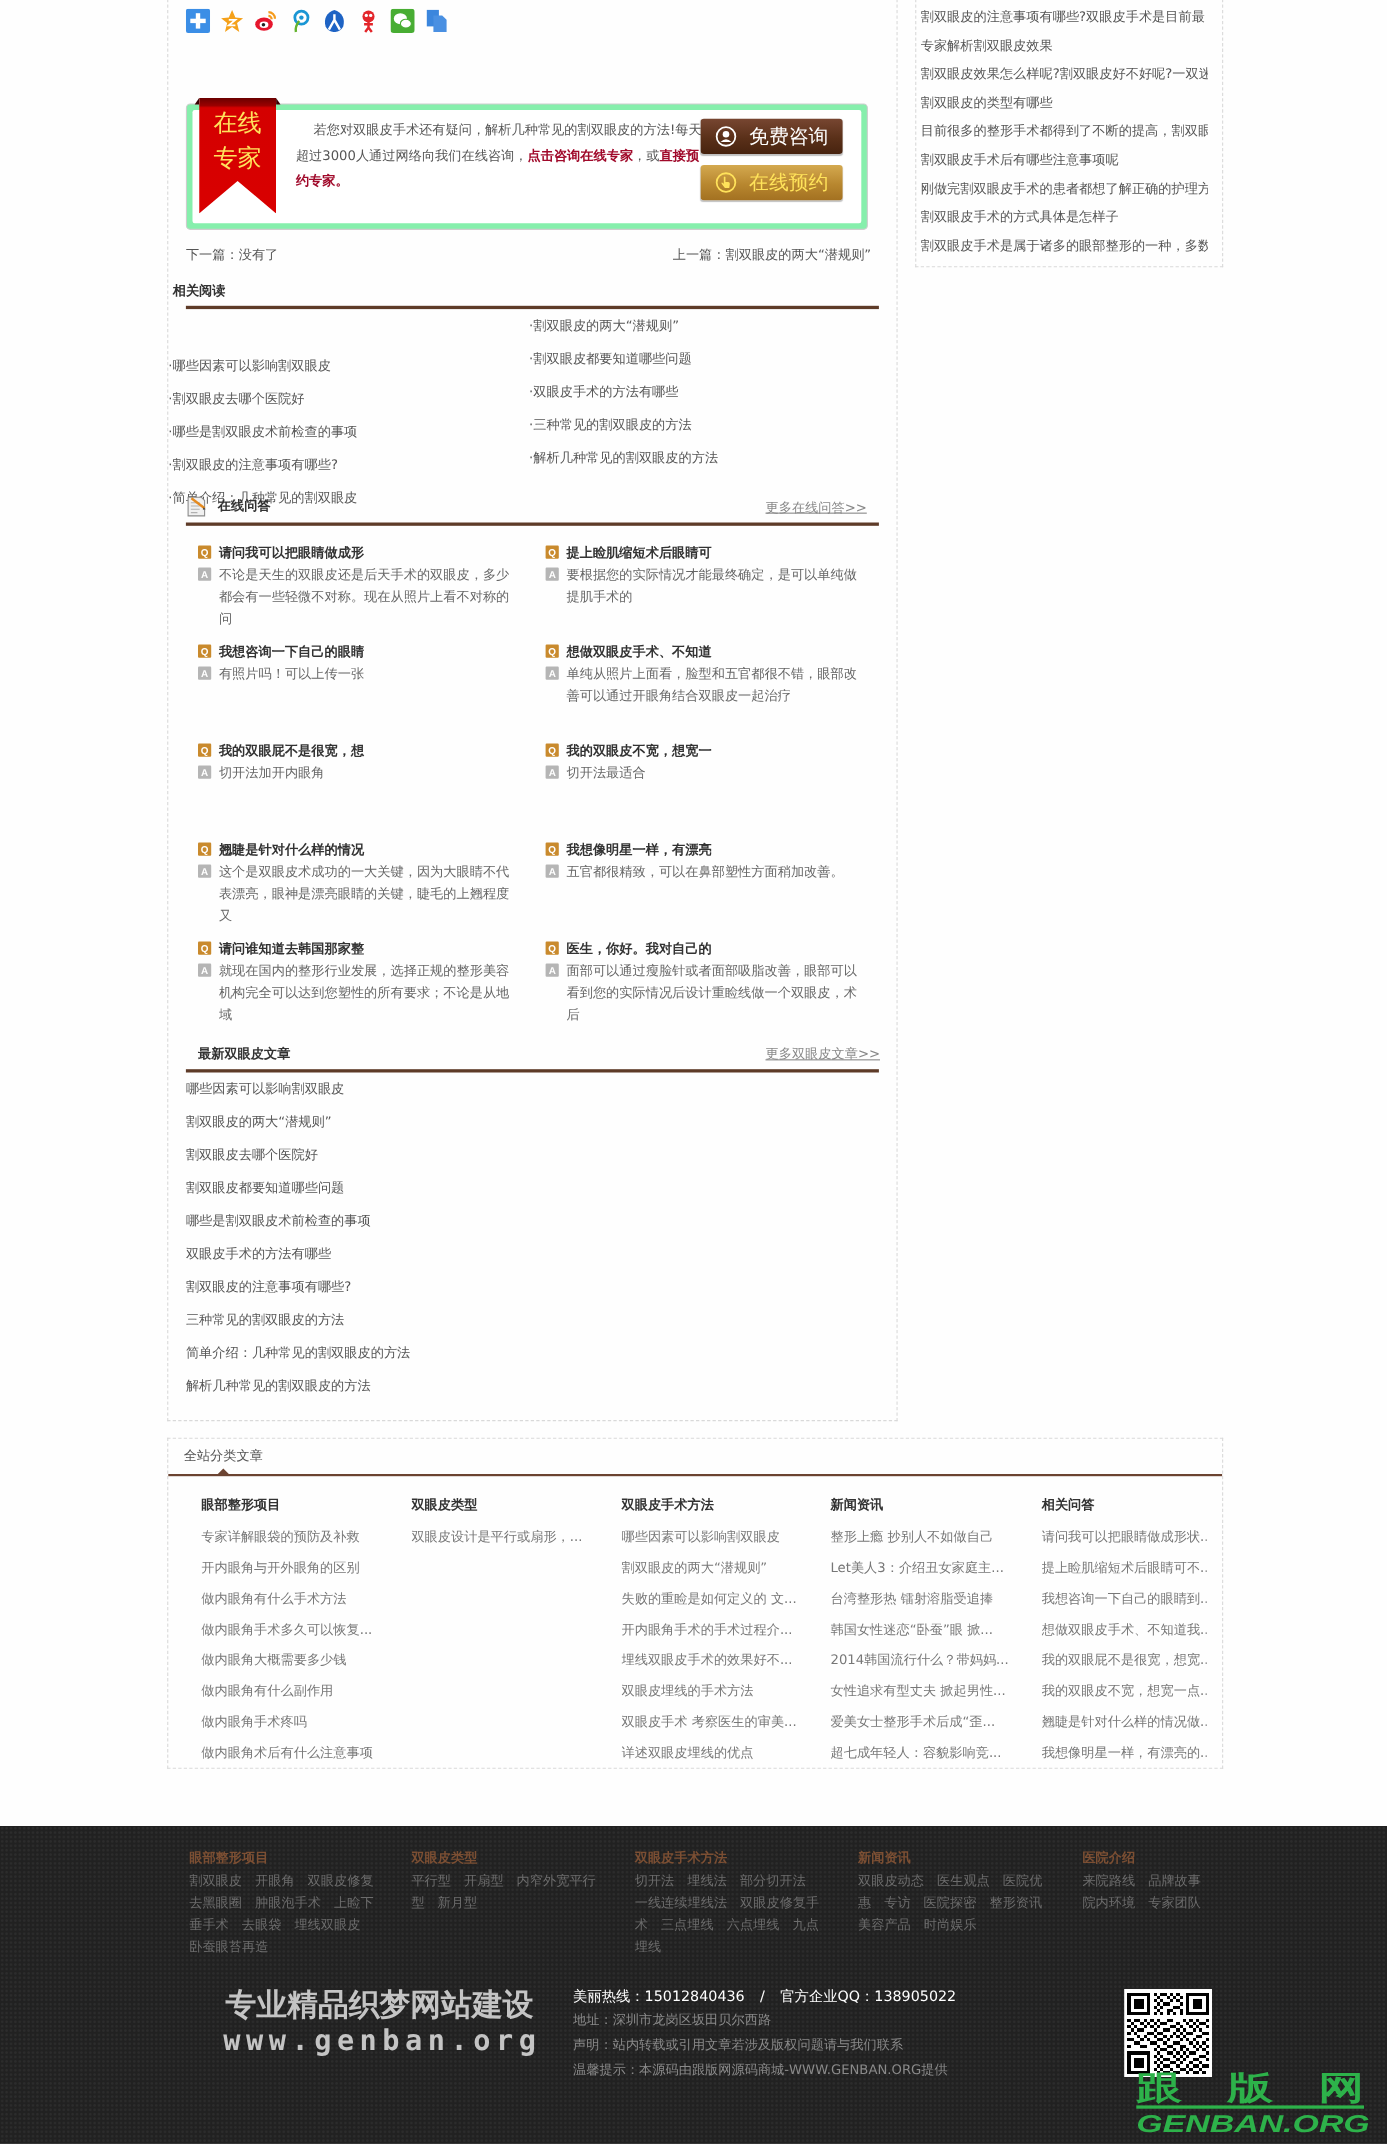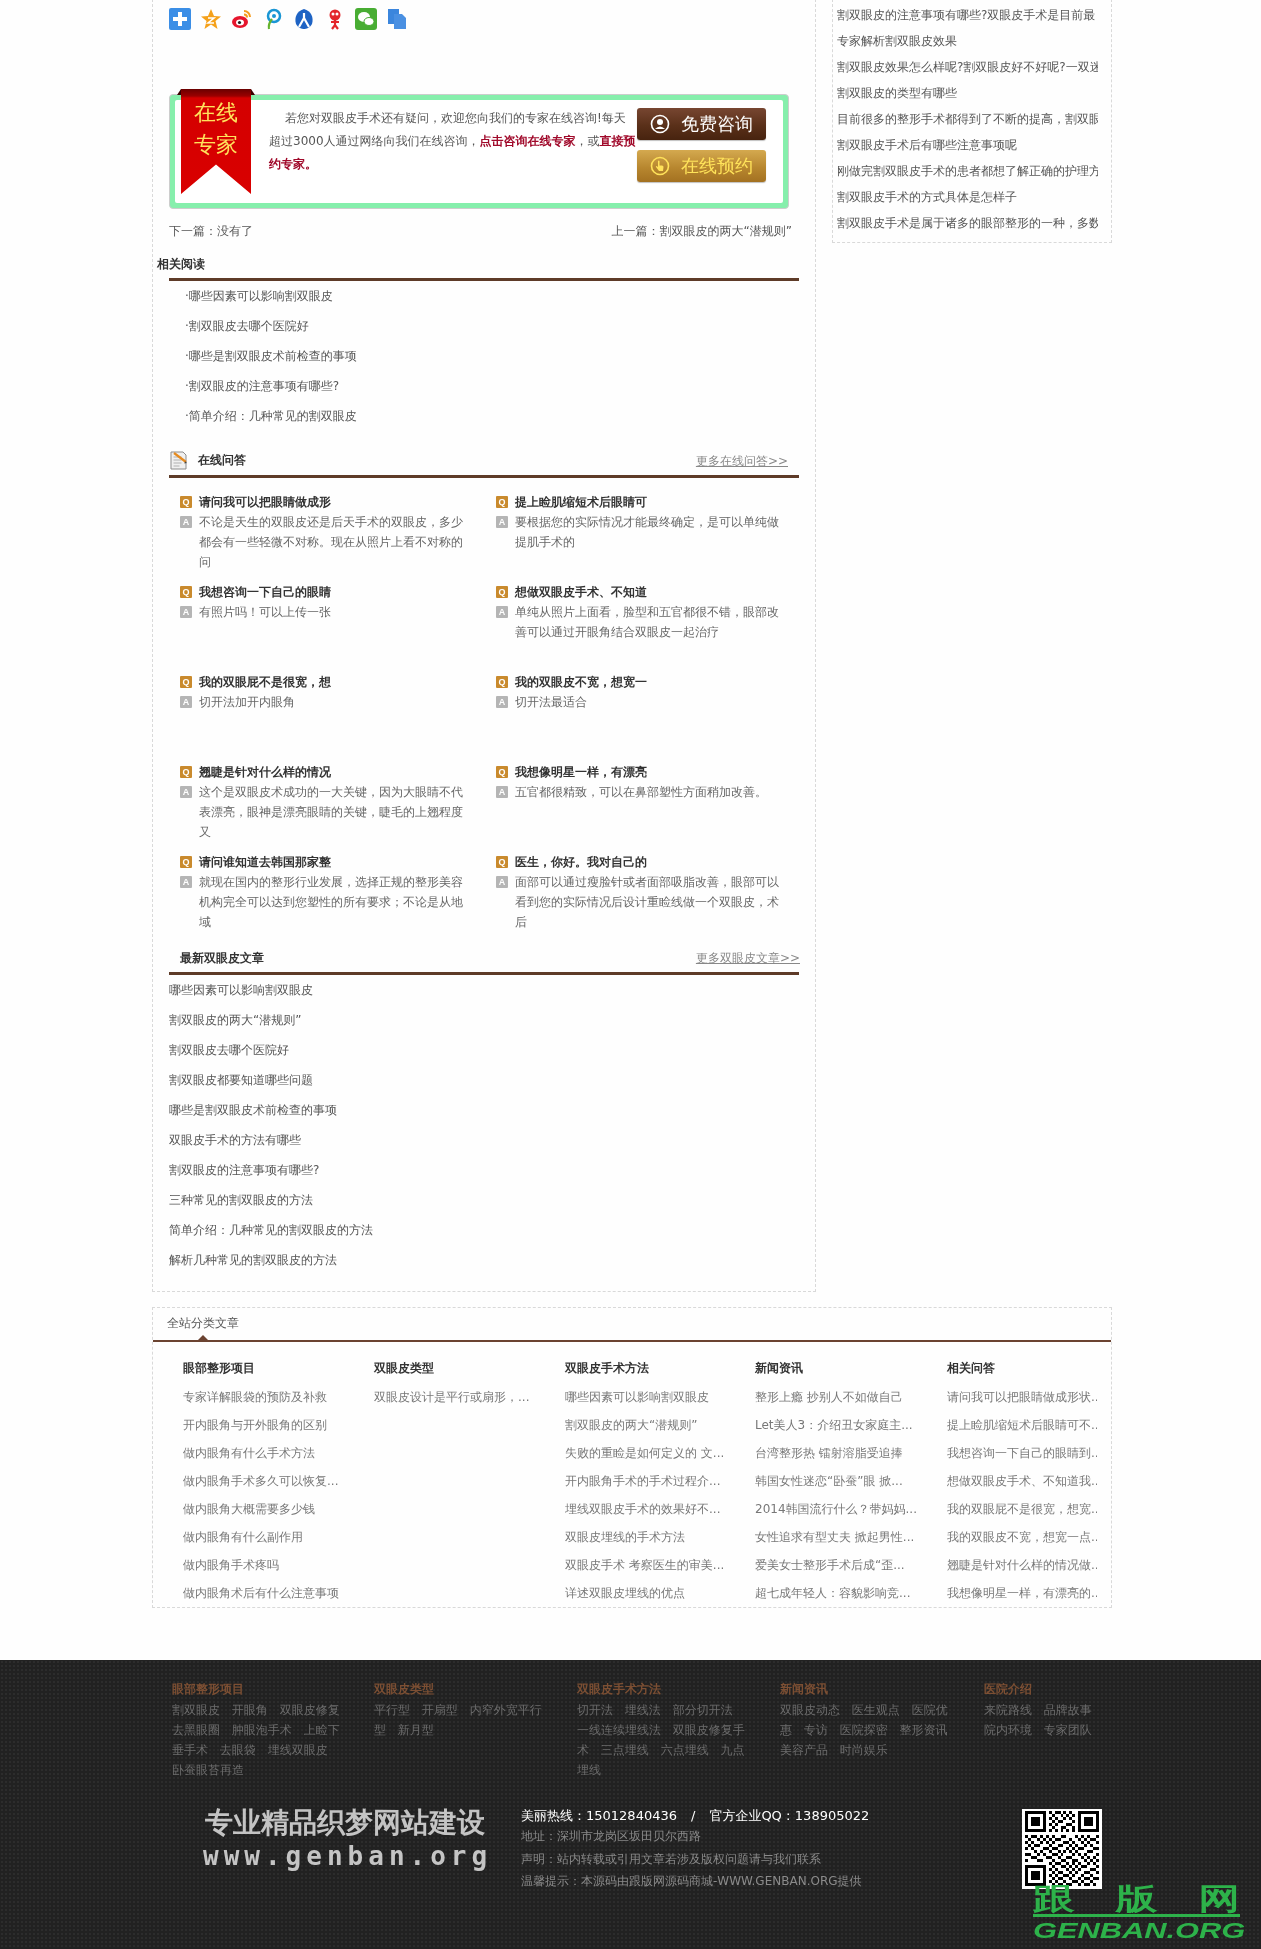--- a/index.html
+++ b/index.html
@@ -147,21 +147,21 @@
   </div>
 
   <div class="expert">
     <div class="expert-inner"></div>
     <div class="fold-l"></div>
     <div class="fold-r"></div>
     <div class="ribbon">
       <div>在线</div>
       <div>专家</div>
     </div>
-    <p class="expert-text"><span class="ind">若您对双眼皮手术还有疑问，欢迎您向我们的专家在线咨询!每天</span><br><span>超过3000人通过网络向我们在线咨询，</span><a class="hl">点击咨询在线专家</a><span>，或</span><a class="hl">直接预约专家。</a></p>
+    <p class="expert-text"><span class="ind">若您对双眼皮手术还有疑问，解析几种常见的割双眼皮的方法!每天</span><br><span>超过3000人通过网络向我们在线咨询，</span><a class="hl">点击咨询在线专家</a><span>，或</span><a class="hl">直接预约专家。</a></p>
     <a class="btn btn-consult">
       <span class="btn-icon">
           <svg viewBox="0 0 20 20">
             <circle cx="10" cy="10" r="8.5" fill="none" stroke="#fff" stroke-width="1.6"></circle>
             <circle cx="10" cy="8" r="3" fill="#fff"></circle>
             <path d="M5 15q5-5 10 0z" fill="#fff"></path>
           </svg>
         </span>
       <span>免费咨询</span>
     </a>
@@ -174,26 +174,33 @@
         </span>
       <span>在线预约</span>
     </a>
   </div>
 
   <a class="pager" style="left:16px;">下一篇：没有了</a>
   <a class="pager" style="right:23px;">上一篇：割双眼皮的两大“潜规则”</a>
 
   <div class="sec-title" style="left:4px;top:256px;">相关阅读</div>
   <div class="sec-line" style="top:278px;"></div>
-  <div class="rel-col" style="left:32px;">
+  <div class="rel-col" style="left:0;margin-top:36px;">
     <a>·哪些因素可以影响割双眼皮</a>
     <a>·割双眼皮去哪个医院好</a>
     <a>·哪些是割双眼皮术前检查的事项</a>
     <a>·割双眼皮的注意事项有哪些?</a>
     <a>·简单介绍：几种常见的割双眼皮</a>
+  </div>
+  <div class="rel-col" style="left:328px;">
+    <a>·割双眼皮的两大“潜规则”</a>
+    <a>·割双眼皮都要知道哪些问题</a>
+    <a>·双眼皮手术的方法有哪些</a>
+    <a>·三种常见的割双眼皮的方法</a>
+    <a>·解析几种常见的割双眼皮的方法</a>
   </div>
 
   <span class="qa-icon">
       <svg viewBox="0 0 18 20">
         <path d="M1 2h12l3 3v14H1z" fill="#f0f0f0" stroke="#8c8c8c"></path>
         <path d="M3.5 7h8M3.5 10h8M3.5 13h8M3.5 16h6" stroke="#b0b0b0"></path>
         <path d="M4 3L16 12" stroke="#e58a1f" stroke-width="2.2"></path>
         <path d="M15 11.2l2 1.8-2.6.4z" fill="#444"></path>
       </svg>
     </span>

